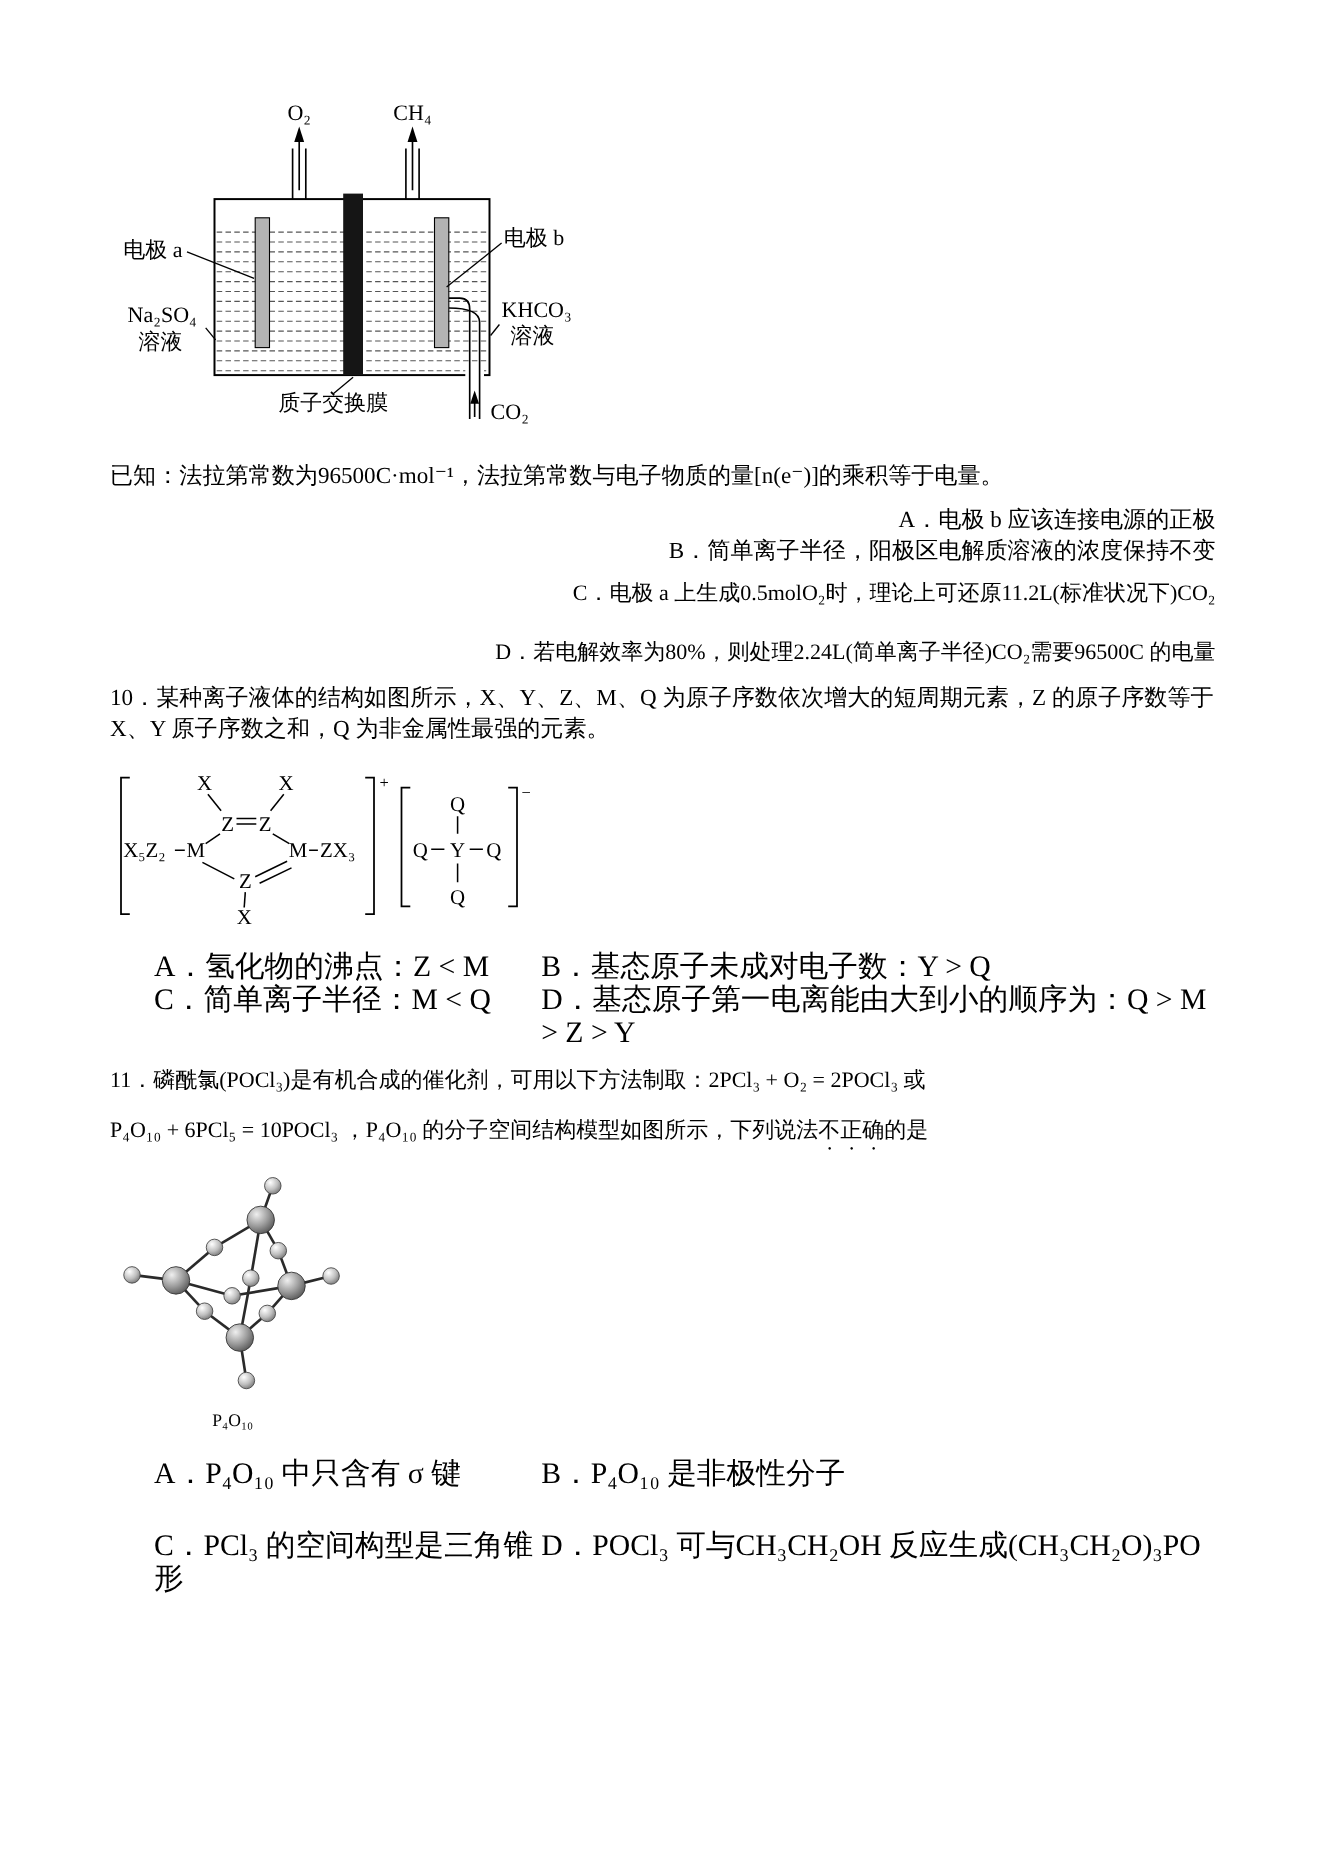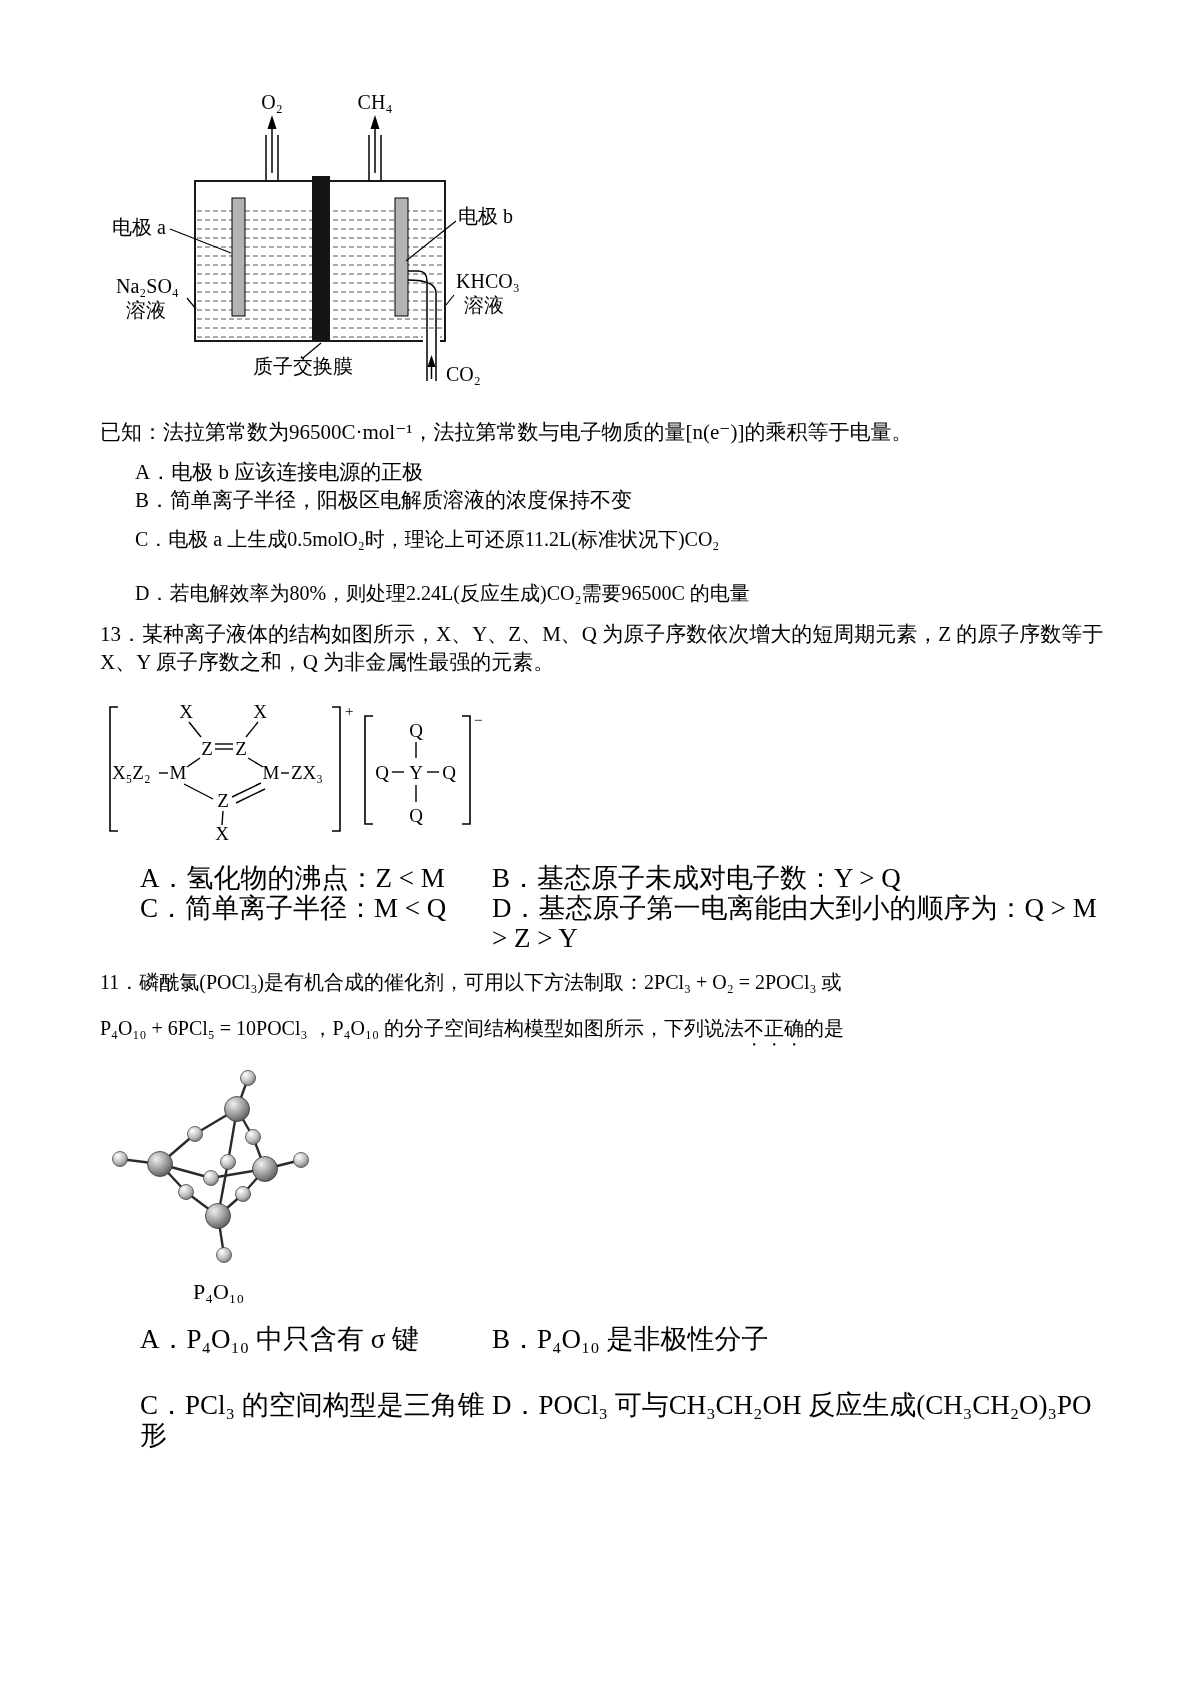--- a/index.html
+++ b/index.html
@@ -5,32 +5,32 @@
   * { margin:0; padding:0; box-sizing:border-box; }
   html,body { background:#ffffff; }
   body {
     width:1200px; height:1698px;
     font-family:"Liberation Serif","DejaVu Serif",serif;
     color:#000;
   }
   .page { position:relative; width:1200px; height:1698px; padding:71px 95px 0 100px; overflow:hidden; background:#fff; }
   .line { font-size:21px; line-height:28px; }
   .bigline { font-size:20px; line-height:30px; }
-  .opt { padding-left:35px; }
+  .opt { padding-left:35px;text-align:right; }
   .mt12 { margin-top:12px; } .mt10 { margin-top:10px; } .mt14 { margin-top:14px; }
   .mt16 { margin-top:16px; } .mt18 { margin-top:18px; }
   .mt24 { margin-top:24px; } .mt48 { margin-top:36px; } .mt4 { margin-top:4px; }
   .diagram { display:block; }
   .electro { margin-left:-10px; margin-top:0; }
   .ionic { margin-top:18px; }
   .model { margin-top:14px; }
   .opt-row { display:flex; font-size:27px; line-height:30px; }
   .opt-row .cell-a { margin-left:40px; width:352px; }
   .opt-row .cell-b { flex:1; }
-  .model-label { font-size:22px; line-height:28px; margin-left:93px; margin-top:4px; }
+  .model-label { font-size:16px; line-height:28px; margin-left:93px; margin-top:4px; }
   .emph {
     -webkit-text-emphasis:filled dot; -webkit-text-emphasis-position:under right;
     text-emphasis:filled dot; text-emphasis-position:under right;
   }
   .svgt { font-family:"Liberation Serif","DejaVu Serif",serif; font-size:20px; fill:#000; }
   .svgt-s { font-family:"Liberation Serif","DejaVu Serif",serif; font-size:19px; fill:#000; }
   .sup { font-family:"Liberation Serif","DejaVu Serif",serif; font-size:15px; fill:#000; }
   .k { stroke:#000; stroke-width:1.5; }
 </style>
 </head>
@@ -107,23 +107,23 @@
     <text x="36" y="246" class="svgt">溶液</text>
     <text x="366" y="217" class="svgt">KHCO₃</text>
     <text x="374" y="241" class="svgt">溶液</text>
     <text x="163" y="302" class="svgt">质子交换膜</text>
   </svg>
 
   <p class="line mt12">已知：法拉第常数为96500C·mol⁻¹，法拉第常数与电子物质的量[n(e⁻)]的乘积等于电量。</p>
   <p class="line mt12 opt">A．电极 b 应该连接电源的正极</p>
   <p class="line opt">B．简单离子半径，阳极区电解质溶液的浓度保持不变</p>
   <p class="bigline mt10 opt">C．电极 a 上生成0.5molO₂时，理论上可还原11.2L(标准状况下)CO₂</p>
-  <p class="bigline mt24 opt">D．若电解效率为80%，则处理2.24L(反应生成)CO₂需要96500C 的电量</p>
-
-  <p class="line mt12">13．某种离子液体的结构如图所示，X、Y、Z、M、Q 为原子序数依次增大的短周期元素，Z 的原子序数等于 X、Y 原子序数之和，Q 为非金属性最强的元素。</p>
+  <p class="bigline mt24 opt">D．若电解效率为80%，则处理2.24L(简单离子半径)CO₂需要96500C 的电量</p>
+
+  <p class="line mt12">10．某种离子液体的结构如图所示，X、Y、Z、M、Q 为原子序数依次增大的短周期元素，Z 的原子序数等于 X、Y 原子序数之和，Q 为非金属性最强的元素。</p>
 
   <svg class="diagram ionic" width="390" height="165" viewBox="0 0 390 165">
     <g fill="none" stroke="#000" stroke-width="1.6">
       <polyline points="18,13 10,13 10,137 18,137"></polyline>
       <polyline points="232,13 240,13 240,137 232,137"></polyline>
     </g>
     <text x="245" y="22" class="sup">+</text>
     <g stroke="#000" stroke-width="1.4">
       <line x1="89" y1="28" x2="101" y2="43"></line>
       <line x1="158" y1="28" x2="146" y2="43"></line>

